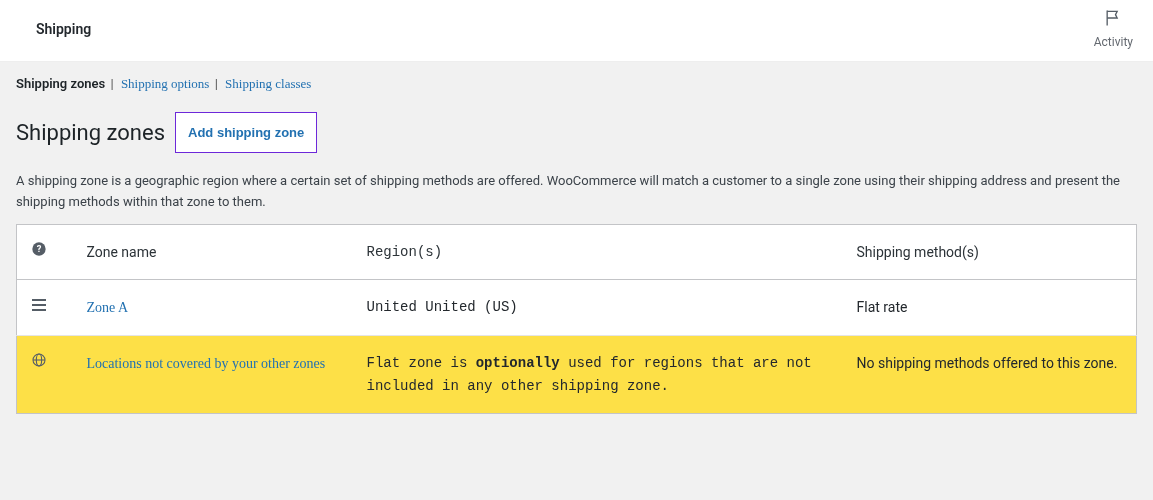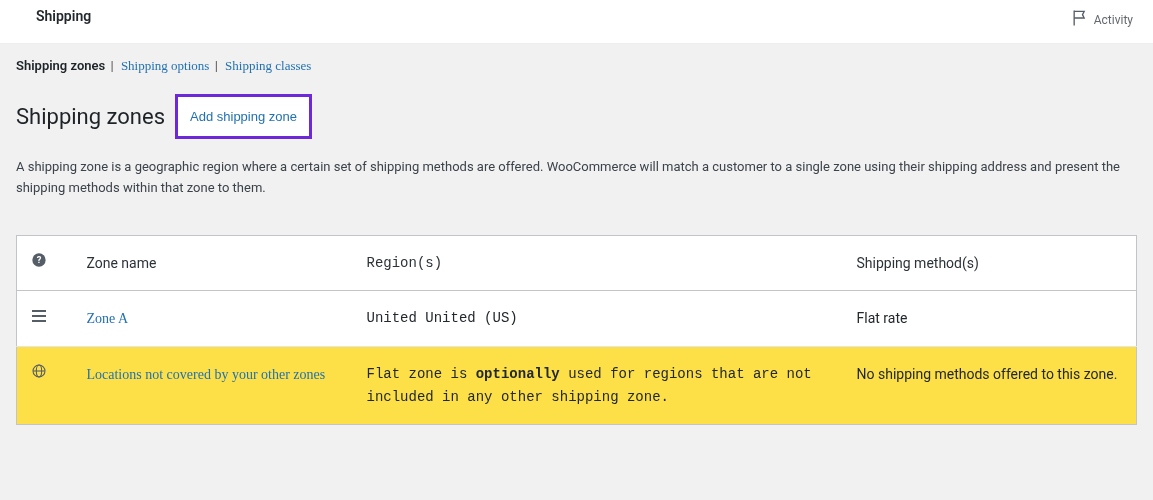--- a/index.html
+++ b/index.html
@@ -1,30 +1,30 @@
 <!DOCTYPE html>
 <html><head>
   <meta charset="utf-8">
   <style>
     * { box-sizing: border-box; margin: 0; padding: 0; }
     body { font-family: -apple-system, BlinkMacSystemFont, "Segoe UI", Roboto, sans-serif; font-size: 13px; color: #23282d; background: #f1f1f1; width: 1153px; }
-    .top-bar { background: #fff; padding: 8px 20px 12px 36px; display: flex; align-items: flex-start; justify-content: space-between; border-bottom: 1px solid #eee; }
+    .top-bar { background: #fff; padding: 8px 20px 12px 36px; display: flex; align-items: center; justify-content: space-between; border-bottom: 1px solid #eee; }
     .top-title { font-size: 14px; font-weight: 600; color: #23282d; }
     .top-actions { display: flex; gap: 24px; }
-    .top-action { display: flex; flex-direction: row; align-items: center; gap: 4px; color: #646970; font-size: 12px; }
+    .top-action { display: flex; flex-direction: column; align-items: center; gap: 4px; color: #646970; font-size: 12px; }
     .top-action svg { width: 20px; height: 20px; }
     .content { padding: 14px 16px; }
     .subnav { margin-bottom: 20px; }
     .subnav-item { color: #2271b1; font-size: 13px; }
     .subnav-item.active { color: #1d2327; font-weight: 600; }
     .subnav-sep { color: #555; margin: 0 4px 0 2px; }
     .heading-row { display: flex; align-items: center; gap: 10px; margin-bottom: 18px; }
     .heading { font-size: 22px; font-weight: 400; color: #1d2327; }
-    .add-btn { border: 3px solid #6d28d9; color: #2271b1; background: #fff; padding: 12px 12px; font-size: 13px; cursor: pointer; }
-    .desc { font-size: 13px; color: #3c434a; line-height: 1.6; margin-bottom: 36px; }
+    .add-btn { border: 1px solid #6d28d9; color: #2271b1; background: #fff; padding: 12px 12px; font-size: 13px; cursor: pointer; font-weight: bold; }
+    .desc { font-size: 13px; color: #3c434a; line-height: 1.6; margin-bottom: 11px; }
     .zones-table { width: 100%; background: #fff; border: 1px solid #c3c4c7; border-collapse: collapse; }
     .zones-table th, .zones-table td { padding: 16px 14px; text-align: left; font-size: 14px; vertical-align: top; line-height: 1.6; }
     .zones-table thead th { font-weight: 400; color: #2c3338; border-bottom: 1px solid #c3c4c7; }
     .zones-table tbody tr { border-bottom: 1px solid #e5e5e5; }
     .zones-table tbody tr:last-child { border-bottom: none; background: #fde047; }
     .zones-table tbody tr.zone-row td { }
     .col-handle { width: 56px; text-align: center; }
     .col-name { width: 280px; }
     .col-region { width: 490px; font-family: Liberation Mono, monospace; }
     .link { color: #2271b1; font-family: Liberation Serif, serif; }

